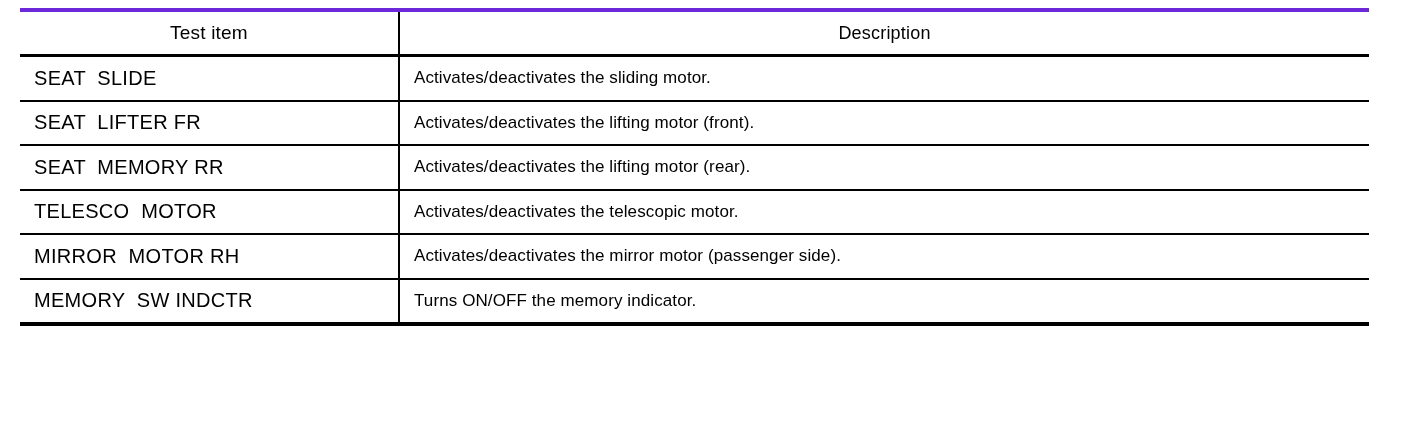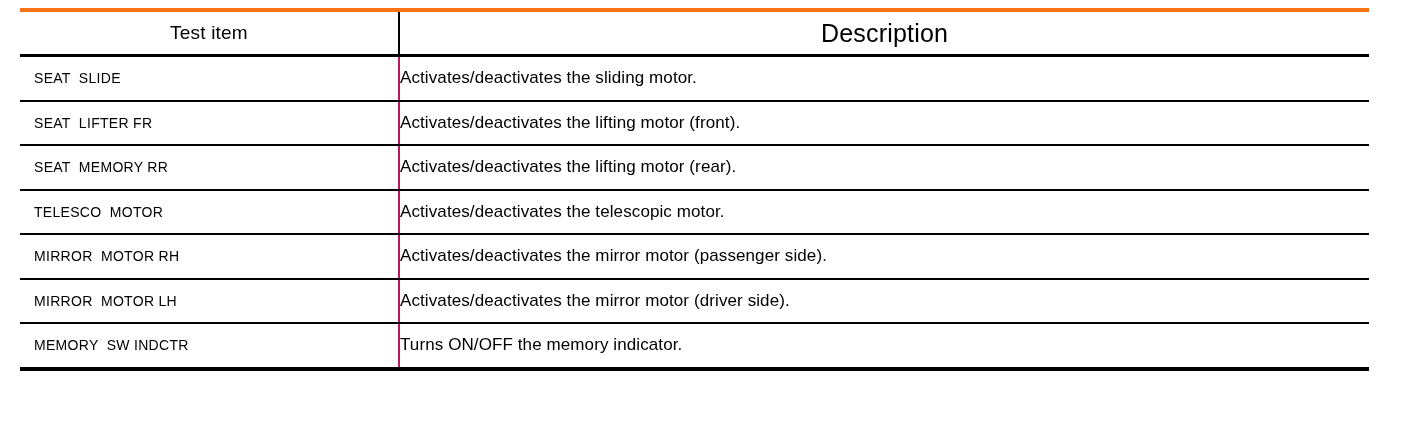--- a/index.html
+++ b/index.html
@@ -31,63 +31,64 @@
     border-collapse: collapse;
     table-layout: fixed;
     background: #ffffff;
   }
 
   .spec-table col.col-item { width: 379px; }
   .spec-table col.col-desc { width: 970px; }
 
   
   .spec-table thead tr.header-row > th {
-    border-top: 4px solid #f97316;
+    border-top: 4px solid #6d28d9;
     border-bottom: 3px solid #000000;
     height: 42px;
     padding: 0;
     vertical-align: middle;
   }
 
   .spec-table thead th.head-item {
     text-align: center;
     font-size: 19px;
     font-weight: normal;
     letter-spacing: 0.2px;
   }
 
   .spec-table thead th.head-desc {
     text-align: center;
-    font-size: 25px;
+    font-size: 18px;
     font-weight: normal;
     border-left: 2px solid #000000;
     letter-spacing: 0.2px;
   }
 
   .spec-table tbody tr > td {
     height: 42.5px;
     padding: 0;
     vertical-align: middle;
     border-bottom: 2px solid #000000;
   }
 
   .spec-table tbody tr:last-child > td {
     border-bottom: 4px solid #000000;
   }
 
   .spec-table td.cell-item {
     padding-left: 14px;
-    font-size: 14px;
+    font-size: 20px;
     white-space: pre;
     letter-spacing: 0.3px;
   }
 
   .spec-table td.cell-desc {
+    padding-left: 14px;
     font-size: 17px;
-    border-left: 2px solid #be185d;
+    border-left: 2px solid #000000;
     white-space: pre;
     letter-spacing: 0.1px;
   }
 </style>
 </head>
 <body>
 
 <div class="page">
 
   <table class="spec-table">
@@ -116,23 +117,19 @@
         </tr>
         <tr>
           <td class="cell-item">TELESCO  MOTOR</td>
           <td class="cell-desc">Activates/deactivates the telescopic motor.</td>
         </tr>
         <tr>
           <td class="cell-item">MIRROR  MOTOR RH</td>
           <td class="cell-desc">Activates/deactivates the mirror motor (passenger side).</td>
         </tr>
         <tr>
-          <td class="cell-item">MIRROR  MOTOR LH</td>
-          <td class="cell-desc">Activates/deactivates the mirror motor (driver side).</td>
-        </tr>
-        <tr>
           <td class="cell-item">MEMORY  SW INDCTR</td>
           <td class="cell-desc">Turns ON/OFF the memory indicator.</td>
         </tr>
       </tbody>
   </table>
 
 </div>
 
 </body></html>

